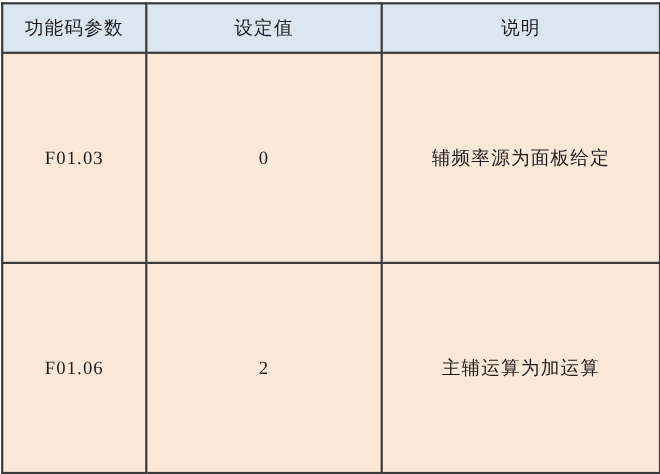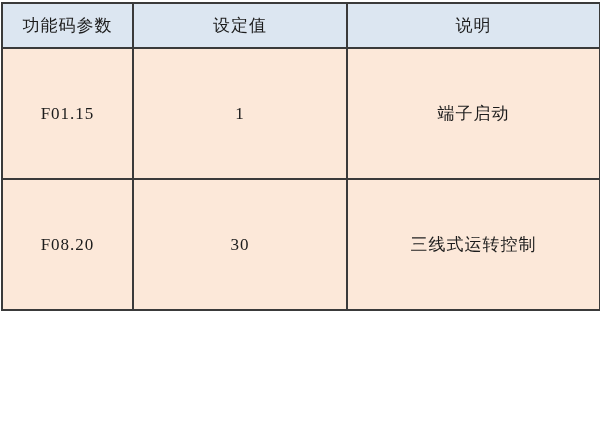--- a/index.html
+++ b/index.html
@@ -12,21 +12,21 @@
   * { box-sizing: border-box; margin: 0; padding: 0; }
   html, body {
     width: 600px;
     height: 431px;
     background: var(--page-bg);
     overflow: hidden;
     font-family: "Liberation Serif", "DejaVu Serif", serif;
   }
   .param-table {
     width: 598px;
-    height: 309px;
+    height: 429px;
     margin: 2px 1px 2px 1px;
     border-collapse: collapse;
     table-layout: fixed;
   }
   .param-table th,
   .param-table td {
     border: 2px solid var(--border-color);
     text-align: center;
     vertical-align: middle;
     color: var(--text-color);
@@ -57,23 +57,23 @@
   </colgroup>
   <thead>
     <tr>
       <th>功能码参数</th>
       <th>设定值</th>
       <th>说明</th>
     </tr>
   </thead>
   <tbody>
     <tr>
-      <td>F01.15</td>
-      <td>1</td>
-      <td>端子启动</td>
+      <td>F01.03</td>
+      <td>0</td>
+      <td>辅频率源为面板给定</td>
     </tr>
     <tr>
-      <td>F08.20</td>
-      <td>30</td>
-      <td>三线式运转控制</td>
+      <td>F01.06</td>
+      <td>2</td>
+      <td>主辅运算为加运算</td>
     </tr>
   </tbody>
 </table>
 
 </body></html>

